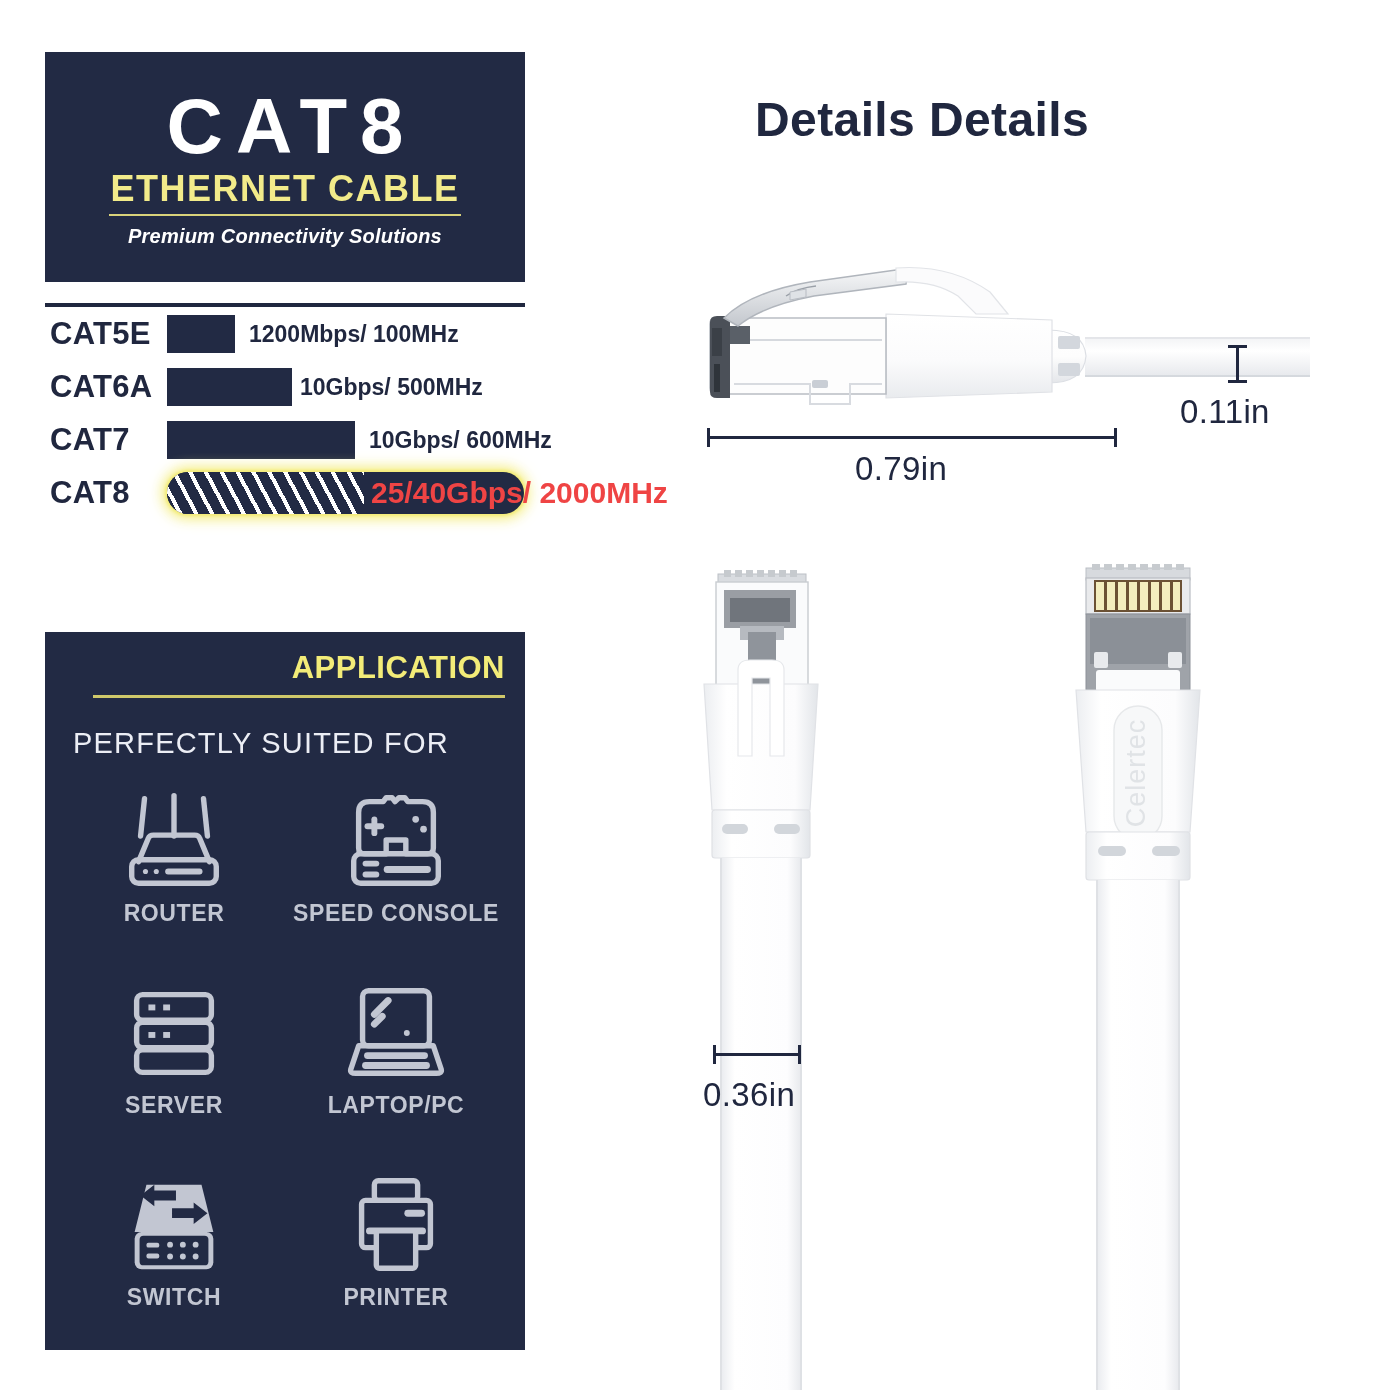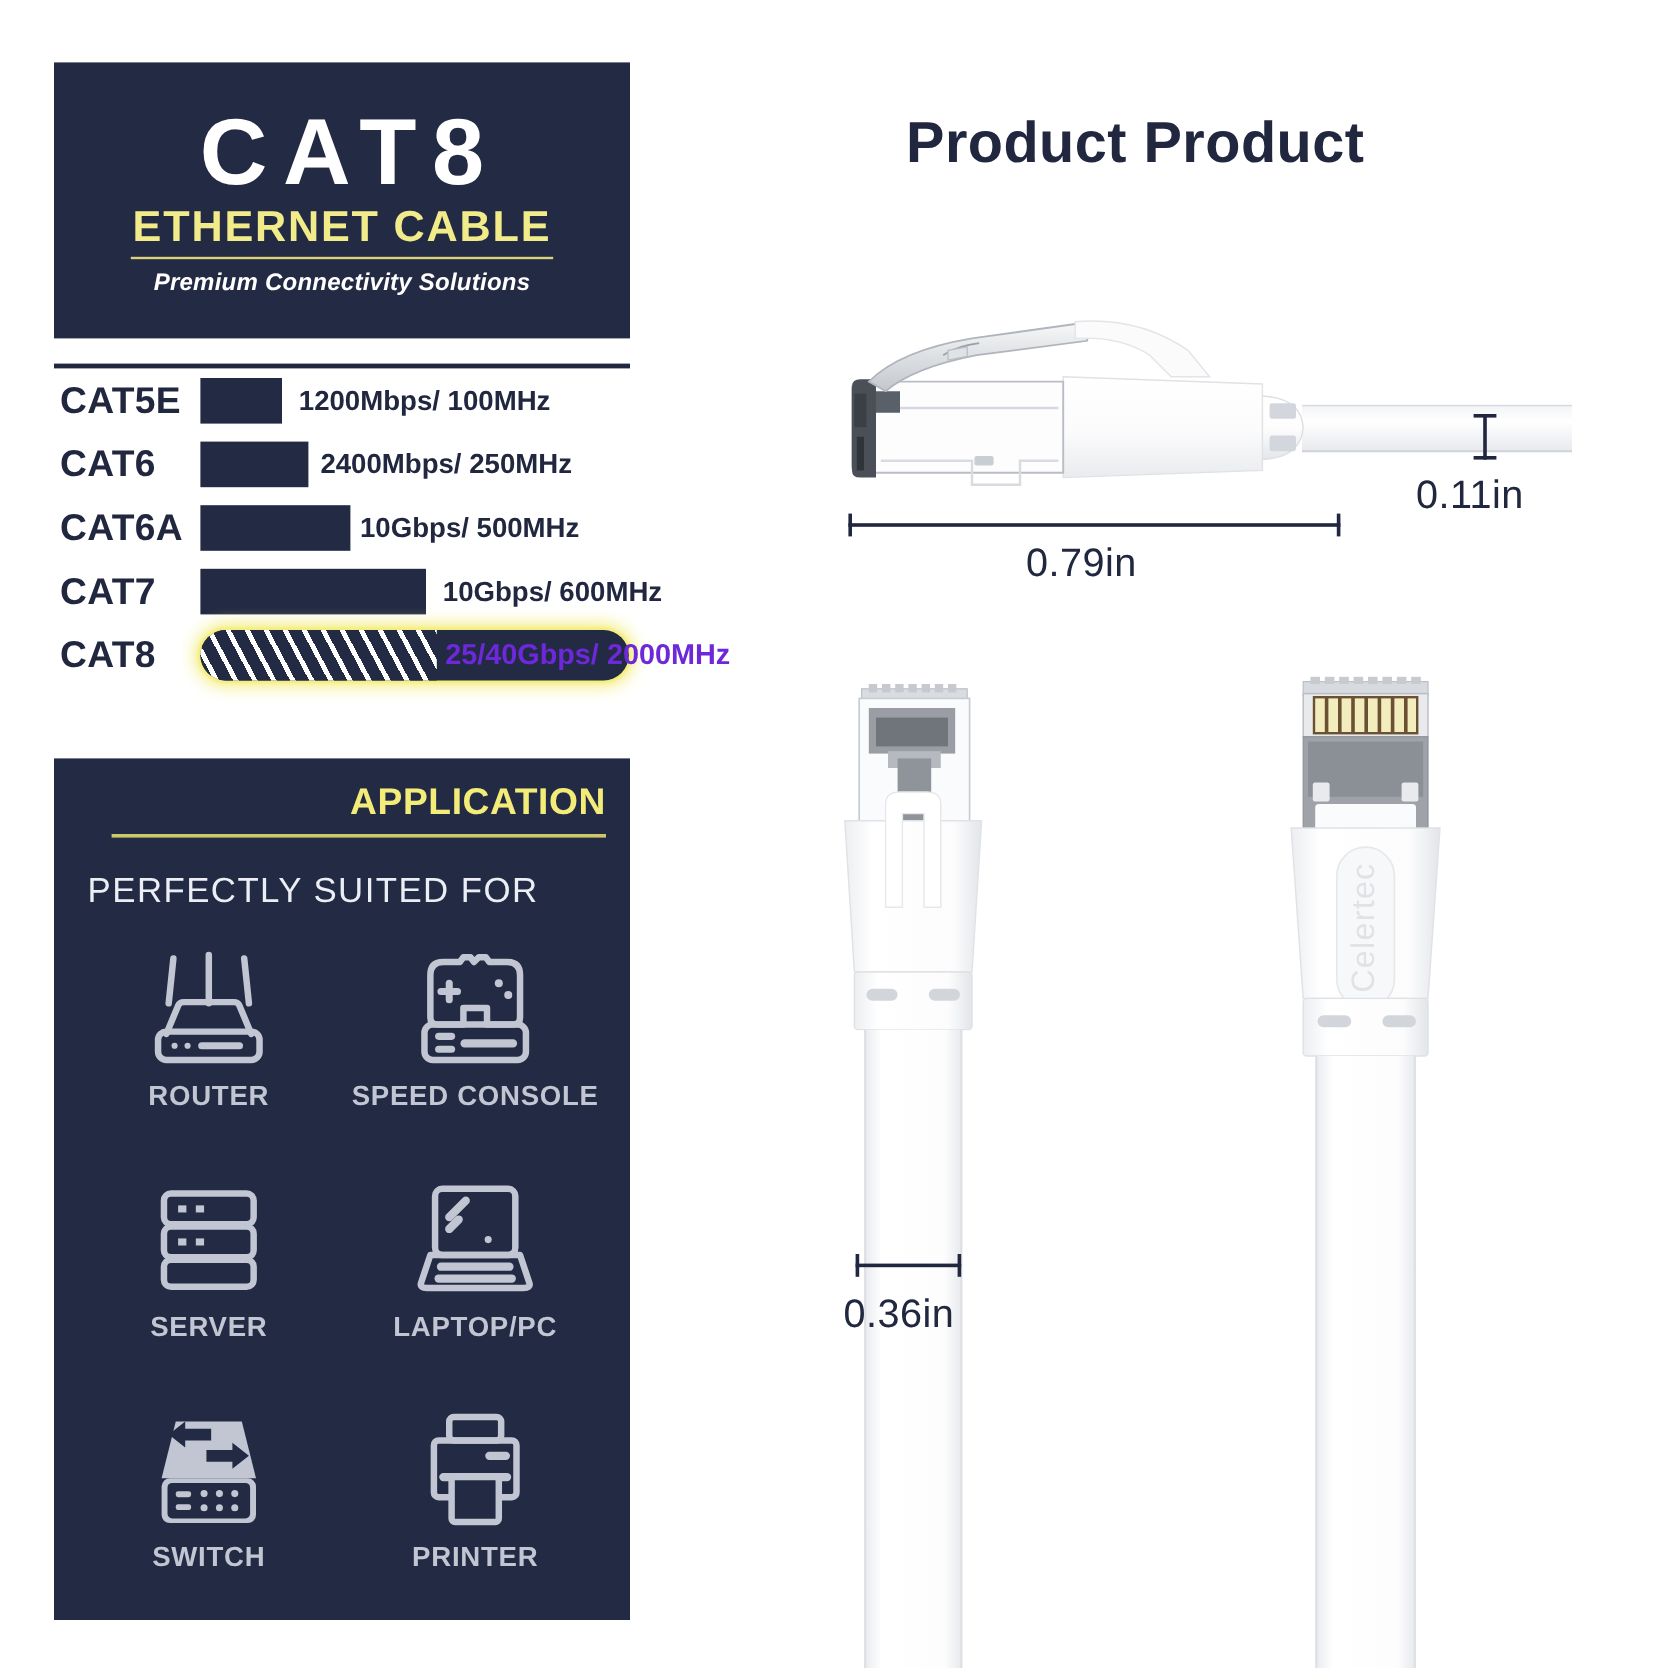--- a/index.html
+++ b/index.html
@@ -58,21 +58,21 @@
     box-shadow:0 0 13px 5px rgba(243,236,120,.95),
                0 0 3px 2px rgba(243,236,120,1);
   }
   .spd-bar-stripes{
     position:absolute;left:0;top:0;bottom:0;border-radius:21px 0 0 21px;
     background-image:repeating-linear-gradient(
         62deg,
         #222a44 0px,#222a44 10px,
         #ffffff 10px,#ffffff 14px);
   }
-  .spd-val.is-highlight{color:#6d28d9;font-size:24px;}
+  .spd-val.is-highlight{color:#ef4444;font-size:30px;}
 
   
   #application-panel{
     position:absolute;left:45px;top:632px;width:480px;height:718px;
     background:#222a44;
   }
   #application-heading{
     position:absolute;right:20px;top:18px;
     color:#f3ec78;font-size:31px;font-weight:bold;letter-spacing:.5px;
   }
@@ -118,27 +118,20 @@
     <div id="speed-heading-rule"></div>
 
     <div class="spd-row">
       <div class="spd-label">CAT5E</div>
       <div class="spd-track">
         <div class="spd-bar" style="width:68px"></div>
         <div class="spd-val" style="left:82px">1200Mbps/ 100MHz</div>
       </div>
     </div>
 
-    <div class="spd-row">
-      <div class="spd-label">CAT6</div>
-      <div class="spd-track">
-        <div class="spd-bar" style="width:90px"></div>
-        <div class="spd-val" style="left:100px">2400Mbps/ 250MHz</div>
-      </div>
-    </div>
 
     <div class="spd-row">
       <div class="spd-label">CAT6A</div>
       <div class="spd-track">
         <div class="spd-bar" style="width:125px"></div>
         <div class="spd-val" style="left:133px">10Gbps/ 500MHz</div>
       </div>
     </div>
 
     <div class="spd-row">
@@ -261,21 +254,21 @@
             <line x1="33" y1="61" x2="87" y2="61" stroke-width="7"></line>
             <rect x="40" y="61" width="40" height="38" rx="3" fill="#222a44"></rect>
           </svg>
         </div>
         <div class="app-caption">PRINTER</div>
       </div>
 
     </div>
   </div>
 
-  <div id="details-title">Product Product</div>
+  <div id="details-title">Details Details</div>
 
   <svg style="position:absolute;left:690px;top:252px;" width="620" height="185" viewBox="0 0 620 185">
     <defs>
       <linearGradient id="gBody" x1="0" y1="0" x2="0" y2="1">
         <stop offset="0" stop-color="#ffffff"></stop>
         <stop offset=".55" stop-color="#fbfbfc"></stop>
         <stop offset="1" stop-color="#e9ebee"></stop>
       </linearGradient>
       <linearGradient id="gBoot" x1="0" y1="0" x2="0" y2="1">
         <stop offset="0" stop-color="#ffffff"></stop>

